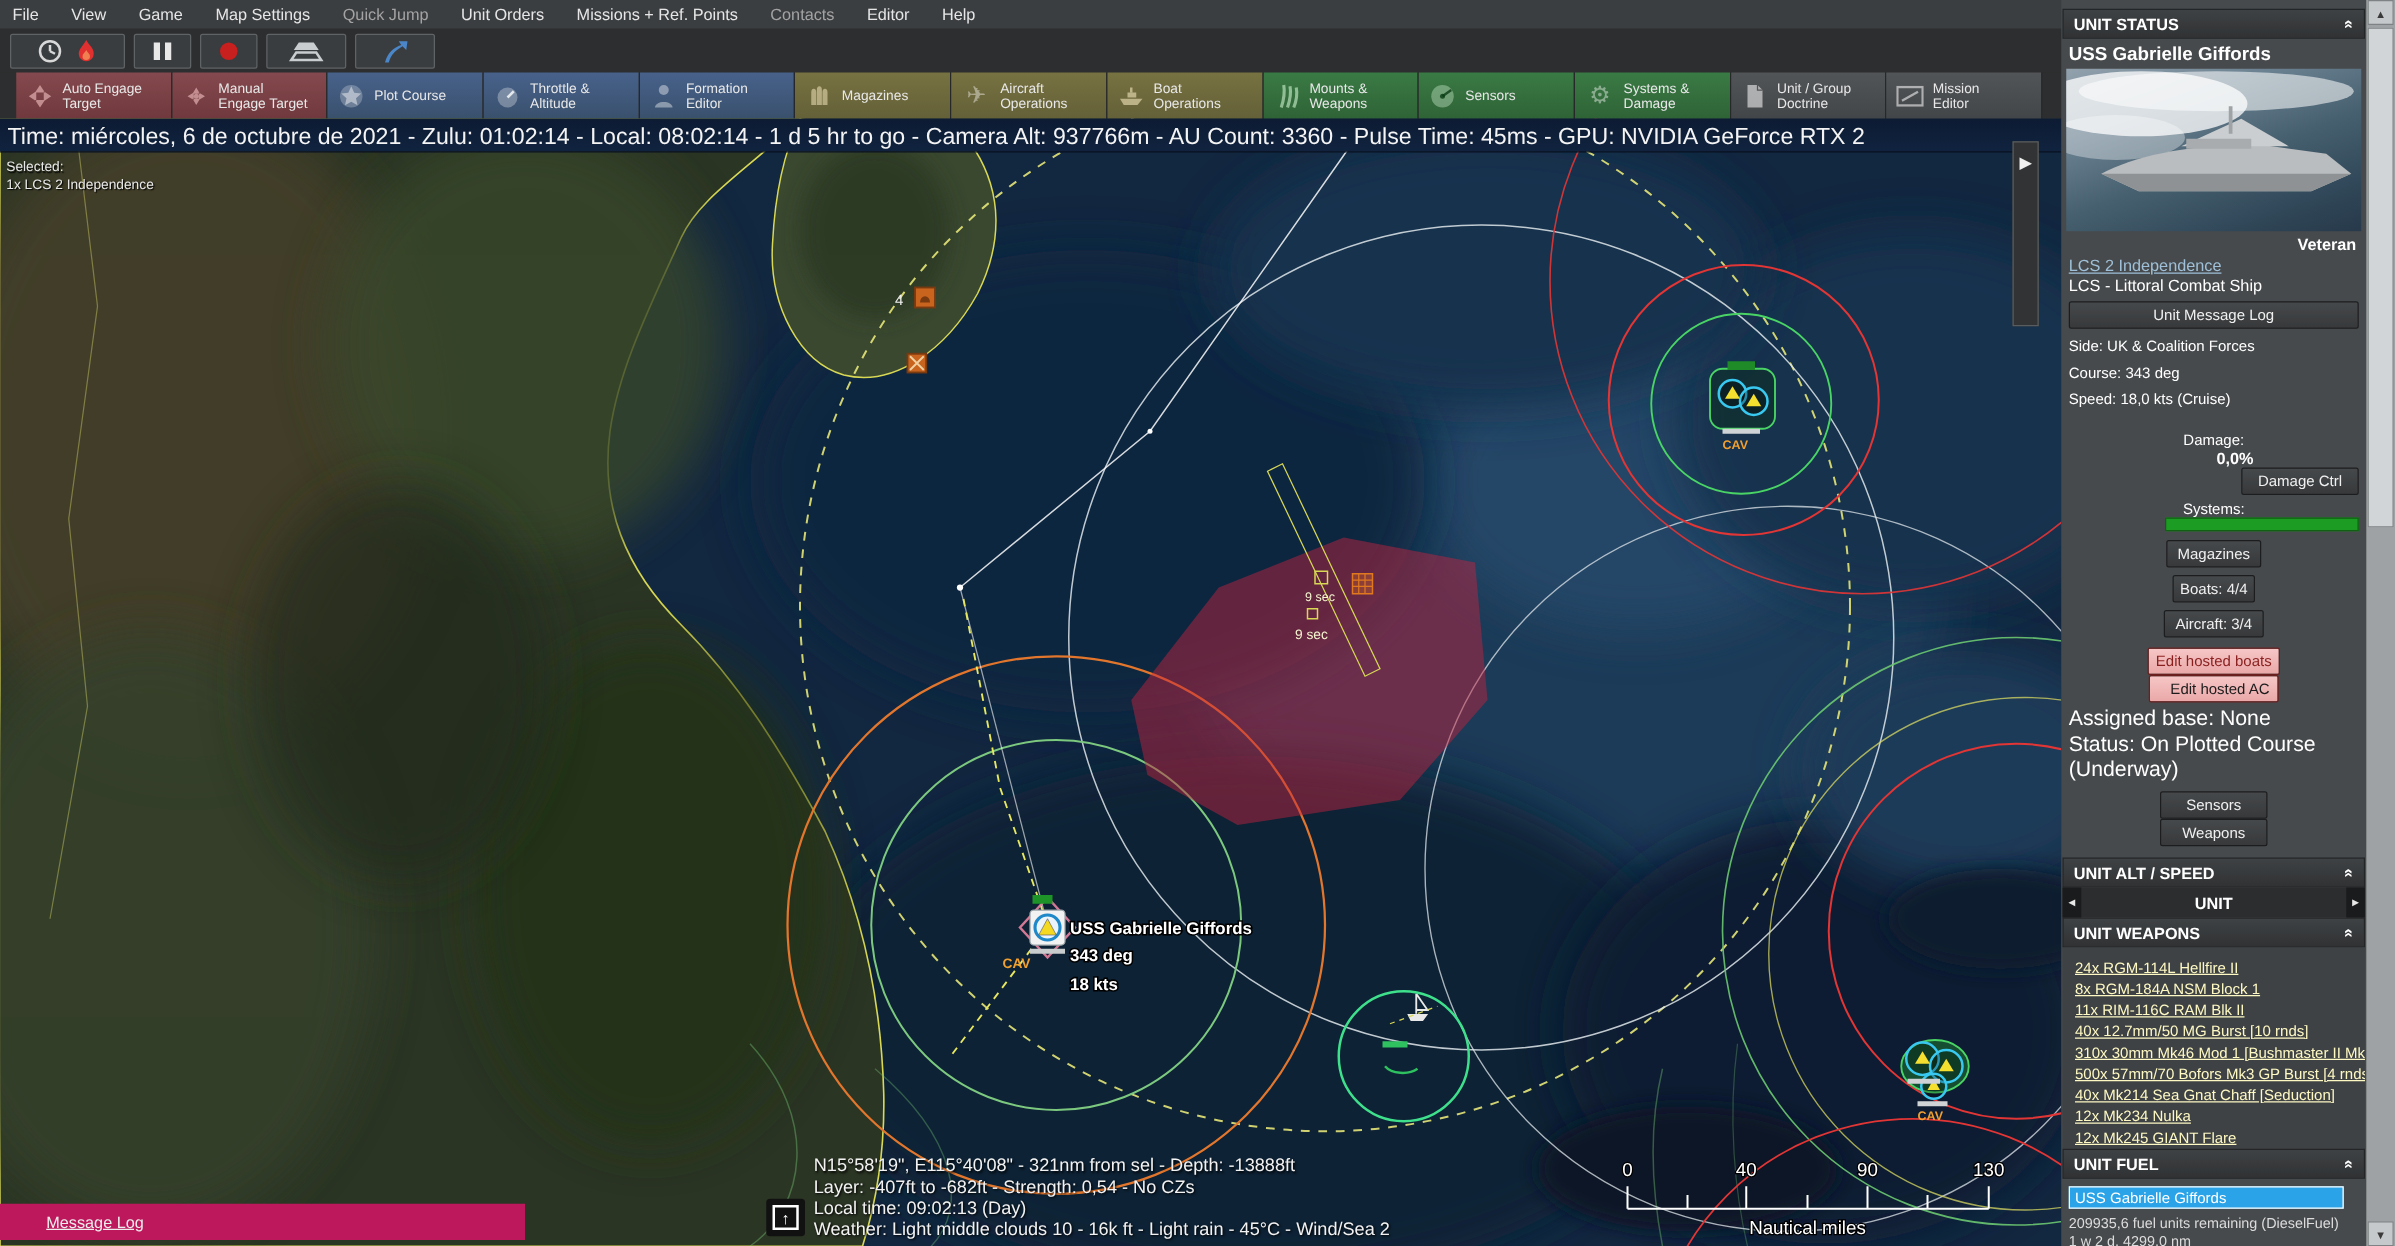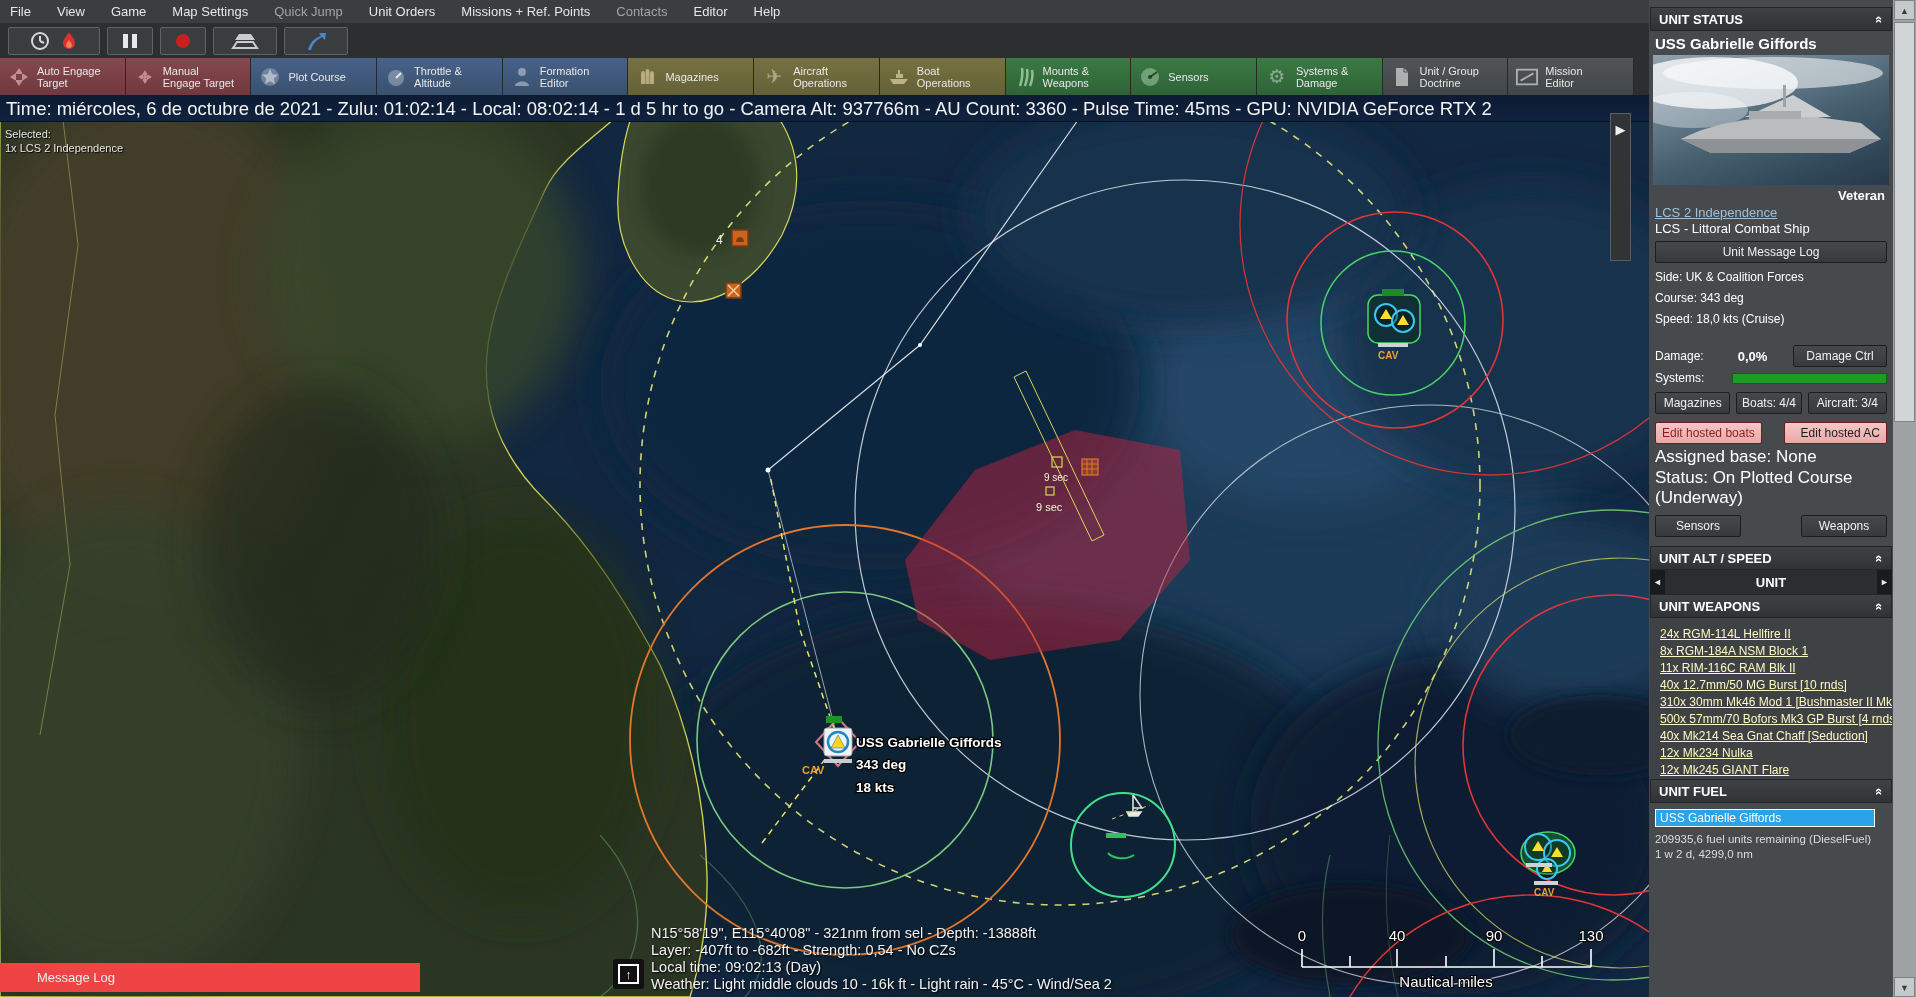--- a/index.html
+++ b/index.html
@@ -17,21 +17,21 @@
   
   .iconbar { position:absolute; left:0; top:23px; width:1916px; height:35px; background:#2c2e2f;
              display:flex; align-items:center; padding-left:8px; gap:7px; }
   .ibtn { height:28px; background:#3a3d3f; border:1px solid #606365; border-radius:2px;
           display:flex; align-items:center; justify-content:center; gap:10px; padding:0 10px; }
   .pausebars { display:flex; gap:4px; }
   .pausebars i { display:block; width:5px; height:14px; background:#e8e8e8; }
   .recdot { width:14px; height:14px; border-radius:50%; background:#c81f1f; }
 
   
-  .btnbar { position:absolute; left:0; top:58px; width:1634px; height:37px; display:flex; background:#2c2e2f; }
+  .btnbar { position:absolute; left:0; top:58px; width:1634px; height:37px; display:flex; background:#2c2e2f;padding-left:13px; }
   .tbtn { flex:1; border-right:1px solid #26282a; display:flex; align-items:center; padding-left:8px; gap:7px;
           color:#e8e8e8; font-size:11px; line-height:12px; }
   .tbtn .glyph { width:24px; text-align:center; font-size:19px; color:rgba(255,255,255,.42); flex:0 0 24px; }
   .tbtn svg { flex:0 0 22px; }
   .tbtn.red   { background:linear-gradient(#84494e,#70393d); }
   .tbtn.blue  { background:linear-gradient(#47618a,#3a516d); }
   .tbtn.olive { background:linear-gradient(#777241,#646038); }
   .tbtn.green { background:linear-gradient(#3a7a44,#2f6337); }
   .tbtn.grey  { background:linear-gradient(#505close354,#444749); background:linear-gradient(#525558,#434648); }
 
@@ -48,43 +48,43 @@
   .collapsestrip { position:absolute; left:1610px; top:18px; width:21px; height:148px;
                    background:#313334; border:1px solid #5a5d5f; color:#f0f0f0; font-size:13px;
                    text-align:center; padding-top:8px; }
 
   .bottominfo { position:absolute; left:651px; top:830px; color:#f2f2f2; font-size:14.5px; line-height:17px;
                 text-shadow:1px 1px 2px #000; white-space:nowrap; }
   .upbtn { position:absolute; left:613px; top:864px; width:31px; height:30px; background:#111;
            border-radius:3px; display:flex; align-items:center; justify-content:center; }
   .upbtn .inner { width:21px; height:20px; border:2px solid #fff; color:#fff; font-size:13px; font-weight:bold;
                   display:flex; align-items:center; justify-content:center; line-height:1; }
-  .msglog { position:absolute; left:0; top:868px; width:420px; height:29px; background:#ef4444;
-            color:#ececec; font-size:13px; line-height:29px; padding-left:37px; }
+  .msglog { position:absolute; left:0; top:868px; width:420px; height:29px; background:#be185d;
+            color:#ececec; font-size:13px; line-height:29px; padding-left:37px;text-decoration:underline; }
   .scalesvg { position:absolute; left:1288px; top:828px; }
 
   
   .panel { position:absolute; left:1649px; top:0; width:244px; height:997px; background:#474a4c;
            color:#fff; font-size:12px; overflow:hidden; }
   .phead { height:24px; background:linear-gradient(#3f4244,#303234); border:1px solid #232526;
            margin:0 1px; display:flex; align-items:center; padding:0 8px; font-weight:bold; font-size:13px; }
   .phead .chev { margin-left:auto; display:inline-block; transform:rotate(90deg); font-size:13px; }
   .pname { font-weight:bold; font-size:15px; padding:4px 6px 3px; }
   .photo { position:relative; height:130px; margin:0 4px;
            background:linear-gradient(160deg,#93a2ad 0%,#6a8191 28%,#47606f 55%,#31495a 80%,#27394a 100%); }
   .photo svg { position:absolute; left:0; top:0; }
   .vet { text-align:right; font-weight:bold; font-size:13px; padding:3px 8px 1px; }
   .plink { color:#9fc0d8; text-decoration:underline; font-size:13px; padding:1px 6px 0; cursor:pointer; }
   .pdesc { font-size:13px; padding:1px 6px 2px; }
   .pbtn { background:linear-gradient(#46494b,#37393b); border:1px solid #1c1d1e; border-radius:2px;
           color:#f0f0f0; font-size:12px; text-align:center; padding:3px 4px; }
   .wide { display:block; margin:3px 6px; }
   .pline { padding:4px 6px 3px; font-size:12px; }
   .tight { padding:1px 6px 0; font-size:17px; }
-  .prow { display:flex; align-items:center; padding:2px 6px; }
+  .prow { display:flex; align-items:center; padding:2px 6px;flex-direction:column; }
   .dmgval { font-weight:bold; font-size:13px; margin-left:34px; }
   .dmgbtn { margin-left:auto; width:94px; }
   .sysbar { margin-left:auto; width:155px; height:11px; background:#1c9c22; border:1px solid #115e14; }
   .pinkbtn { background:linear-gradient(#f6c6c6,#eaa8a8); border:1px solid #6b2020; border-radius:2px;
              font-size:12px; text-align:center; padding:3px 6px; color:#8a1f1f; }
   .pinkbtn.dark { color:#1c1c1c;padding-left:16px; }
   .navrow { height:24px; background:#2b2d2f; margin:0 1px; position:relative; display:flex;
             align-items:center; justify-content:center; font-weight:bold; font-size:13px; }
   .navarrow { position:absolute; top:0; width:15px; height:24px; background:#1a1b1c; color:#e8e8e8;
               font-size:9px; display:flex; align-items:center; justify-content:center; }

